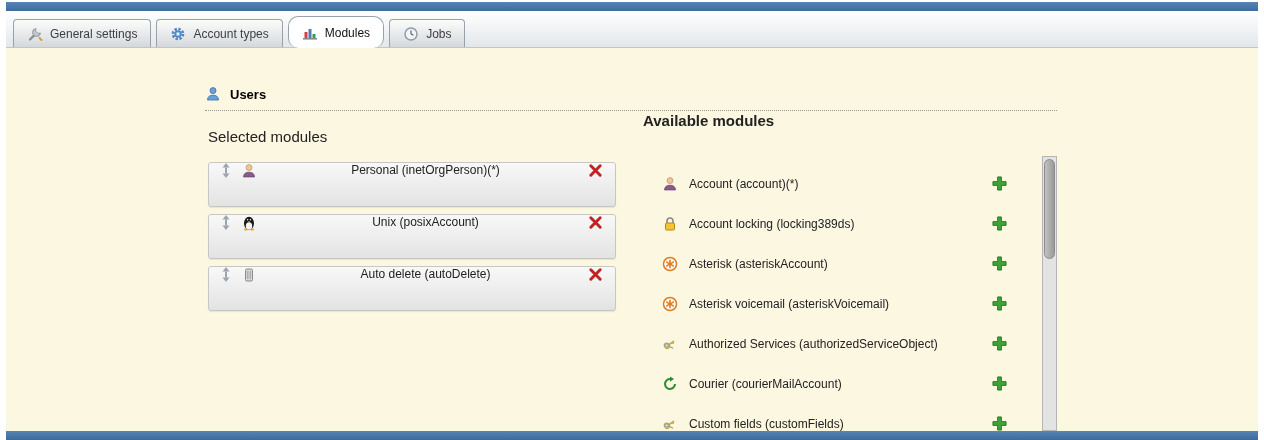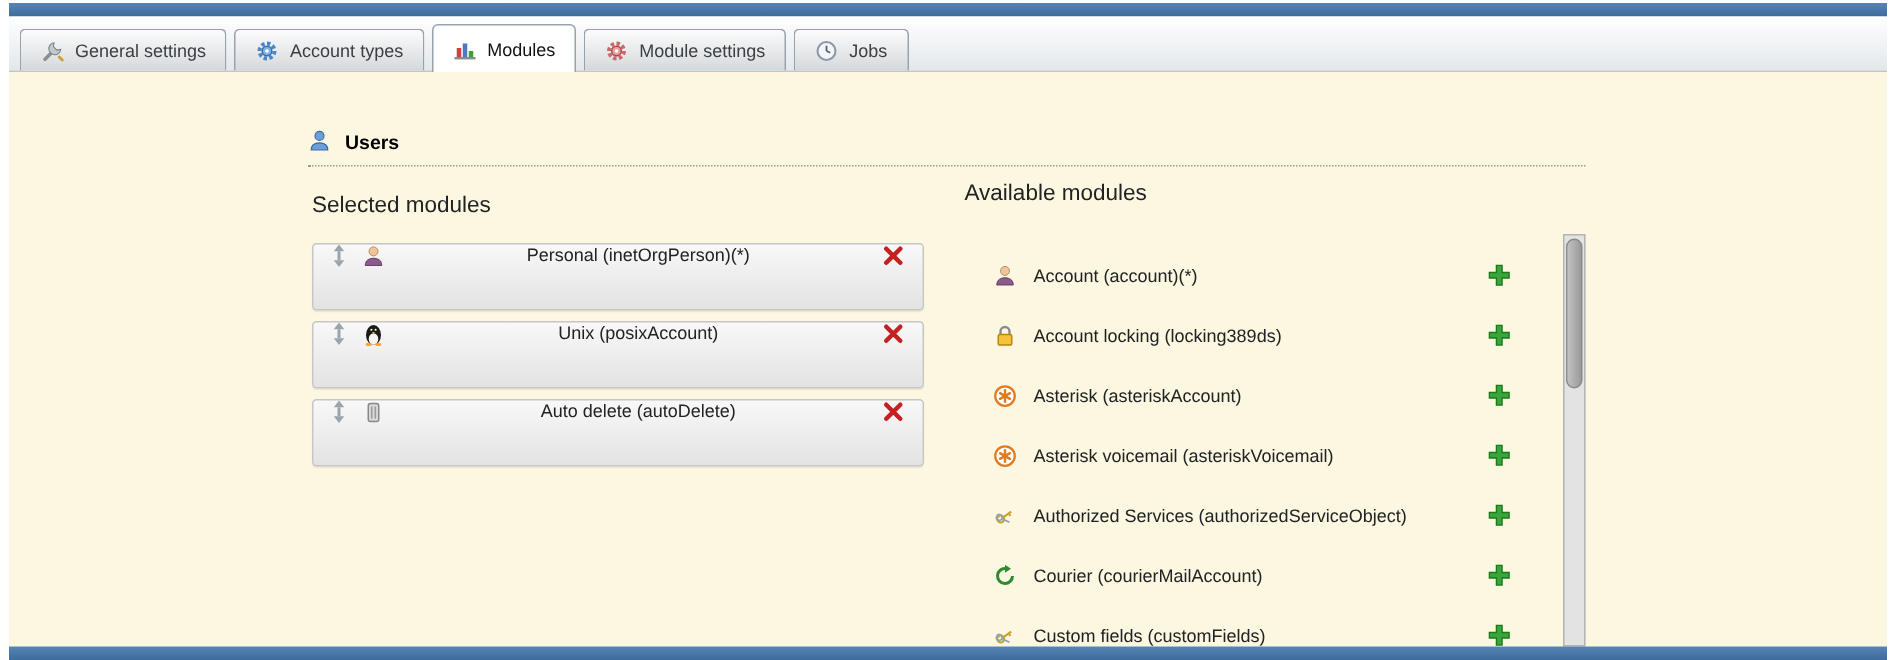--- a/index.html
+++ b/index.html
@@ -15,34 +15,34 @@
   .tabstrip { position:absolute; left:6px; right:6px; top:11px; height:37px;
               background: linear-gradient(#ffffff, #e3e7ea);
               border-bottom:1px solid #bfc6cc;
               display:flex; align-items:flex-end; padding-left:7px; }
   .tab { display:inline-flex; align-items:center; gap:7px; height:28px;
          padding:0 13px; margin-right:5px;
          border:1px solid #98a2ac; border-bottom:none;
          border-radius:4px 4px 0 0;
          background: linear-gradient(#fcfcfc, #d5d8db);
          color:#3a3f44; cursor:pointer; white-space:nowrap; }
-  .tab.active { height:32px; background:#ffffff; margin-bottom:-1px; z-index:2; color:#111; }
+  .tab.active { height:32px; background:#ffffff; margin-bottom:-1px; z-index:2; color:#111;border-radius:10px; }
   .tab .ticon { width:16px; height:16px; flex:0 0 16px; }
 
   .content { position:absolute; left:6px; right:6px; top:48px; bottom:9px;
              background:#fbf7e1; }
 
   .section-head { position:absolute; left:199px; top:38px; width:852px;
                   display:flex; align-items:flex-end; gap:9px;
                   padding-bottom:8px; border-bottom:1px dotted #9a9a9a; }
   .section-head .title { font-size:13px; font-weight:bold; color:#000; }
 
   .col-header { position:absolute; font-size:15px; color:#222; }
   .col-header.left { left:202px; top:80px; }
-  .col-header.right { left:637px; top:72px; }
+  .col-header.right { left:637px; top:64px;font-weight:bold; }
 
   .selected-list { position:absolute; left:202px; top:114px; width:408px; }
   .sel-item { height:45px; margin-bottom:7px;
               border:1px solid #c6c6c6; border-radius:3px;
               background: linear-gradient(#f8f8f8, #e3e3e3);
               box-shadow: 0 1px 1px rgba(0,0,0,0.08);
               display:flex; padding:0 12px; }
   .sel-item .drag { margin-right:10px; cursor:grab; display:flex; }
   .sel-item .micon { width:16px; height:16px; margin-right:6px; }
   .sel-item .lbl { flex:1; text-align:center; color:#222; }
@@ -97,30 +97,20 @@
         <svg width="16" height="16" viewBox="0 0 16 16">
           <rect x="1" y="13" width="14" height="1.6" fill="#8a8a8a"></rect>
           <rect x="2.5" y="7" width="3" height="6" fill="#d04040"></rect>
           <rect x="6.5" y="4" width="3" height="9" fill="#4a7ac0"></rect>
           <rect x="10.5" y="9" width="3" height="4" fill="#3aa03a"></rect>
         </svg>
       </span>
       <span>Modules</span>
     </div>
 
-    <div class="tab">
-      <span class="ticon">
-        <svg width="16" height="16" viewBox="0 0 16 16">
-          <circle cx="8" cy="8" r="5" fill="none" stroke="#c86a6a" stroke-width="2.6" stroke-dasharray="2.3 1.6"></circle>
-          <circle cx="8" cy="8" r="3.2" fill="#e8a0a0" stroke="#b04848" stroke-width="1"></circle>
-          <circle cx="8" cy="8" r="1.2" fill="#ffffff"></circle>
-        </svg>
-      </span>
-      <span>Module settings</span>
-    </div>
 
     <div class="tab">
       <span class="ticon">
         <svg width="16" height="16" viewBox="0 0 16 16">
           <circle cx="8" cy="8" r="6" fill="#f2f6f9" stroke="#8a9aa8" stroke-width="1.4"></circle>
           <line x1="8" y1="8" x2="8" y2="4.5" stroke="#556066" stroke-width="1.2"></line>
           <line x1="8" y1="8" x2="10.5" y2="9.2" stroke="#556066" stroke-width="1.2"></line>
         </svg>
       </span>
       <span>Jobs</span>

